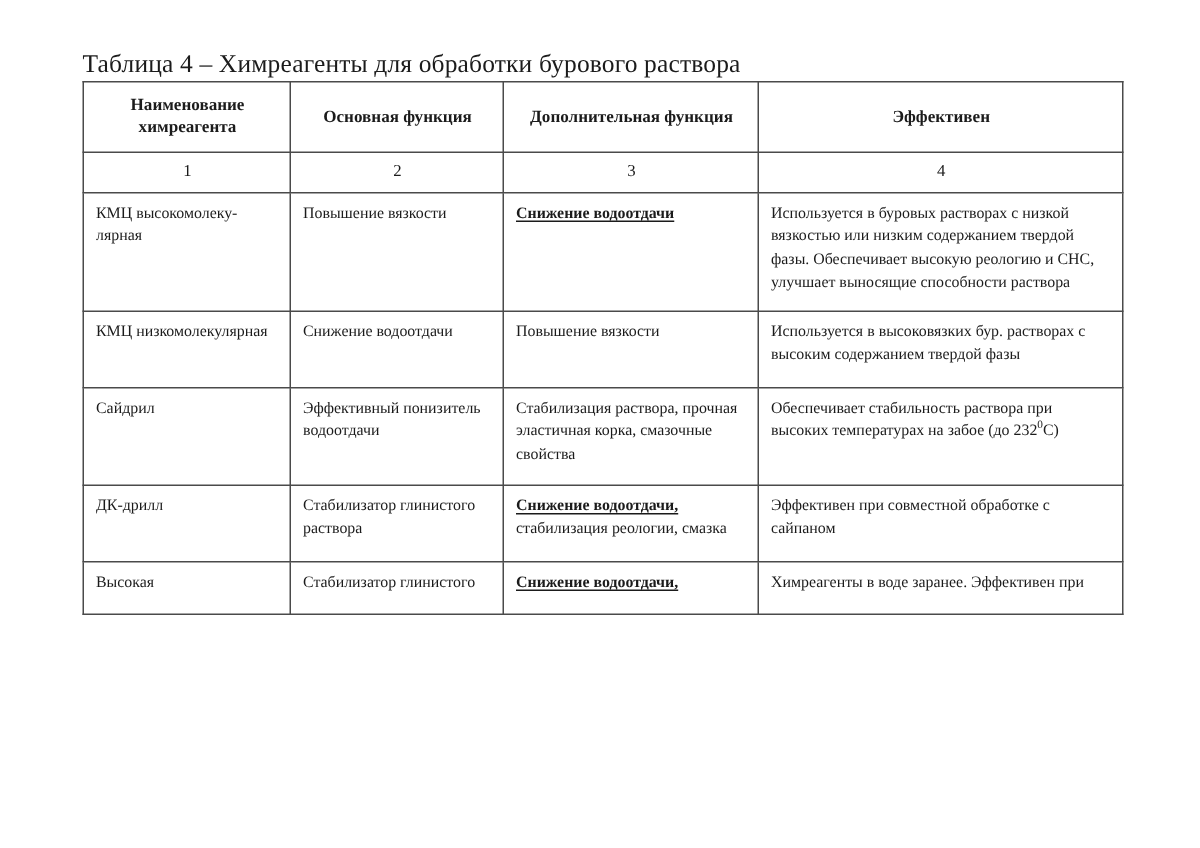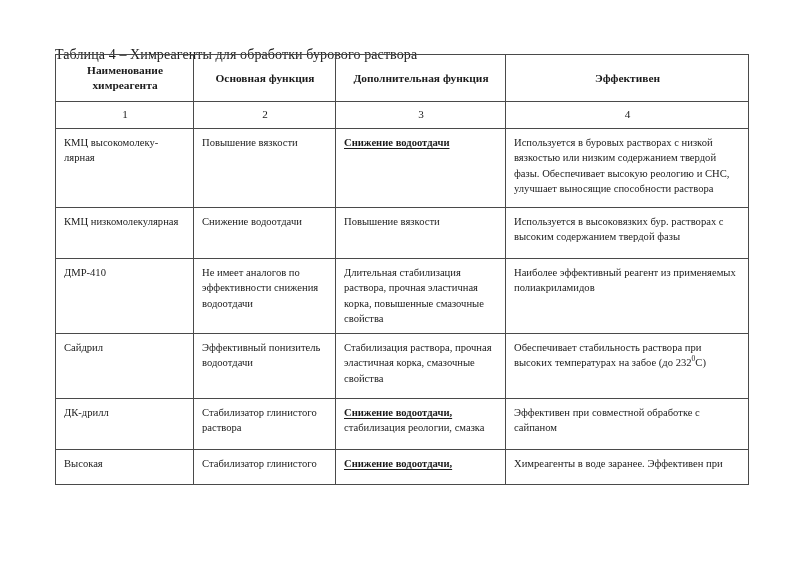--- a/index.html
+++ b/index.html
@@ -16,22 +16,22 @@
   }
   .page {
     position: relative;
     width: 800px;
     height: 565px;
     background: #ffffff;
   }
   .table-caption {
     position: absolute;
     left: 55px;
-    top: 48px;
-    font-size: 14px;
+    top: 36px;
+    font-size: 17px;
     line-height: 14px;
     color: #1b1b1b;
     white-space: nowrap;
     letter-spacing: 0.1px;
   }
   .doc-table {
     position: absolute;
     left: 55px;
     top: 54px;
     width: 693px;
@@ -128,26 +128,20 @@
         <td>Используется в буровых растворах с низкой вязкостью или низким содержанием твердой фазы. Обеспечивает высокую реологию и СНС, улучшает выносящие способности раствора</td>
       </tr>
 
       <tr class="row-short">
         <td>КМЦ низкомолекулярная</td>
         <td>Снижение водоотдачи</td>
         <td>Повышение вязкости</td>
         <td>Используется в высоковязких бур. растворах с высоким содержанием твердой фазы</td>
       </tr>
 
-      <tr class="row-mid">
-        <td>ДМР-410</td>
-        <td>Не имеет аналогов по эффективности снижения водоотдачи</td>
-        <td>Длительная стабилизация раствора, прочная эластичная корка, повышенные смазочные свойства</td>
-        <td>Наиболее эффективный реагент из применяемых полиакриламидов</td>
-      </tr>
 
       <tr class="row-mid">
         <td>Сайдрил</td>
         <td>Эффективный понизитель водоотдачи</td>
         <td>Стабилизация раствора, прочная эластичная корка, смазочные свойства</td>
         <td><span>Обеспечивает стабильность раствора при высоких температурах на забое (до 232</span><sup>0</sup><span>С)</span></td>
       </tr>
 
 
       <tr class="row-short">

